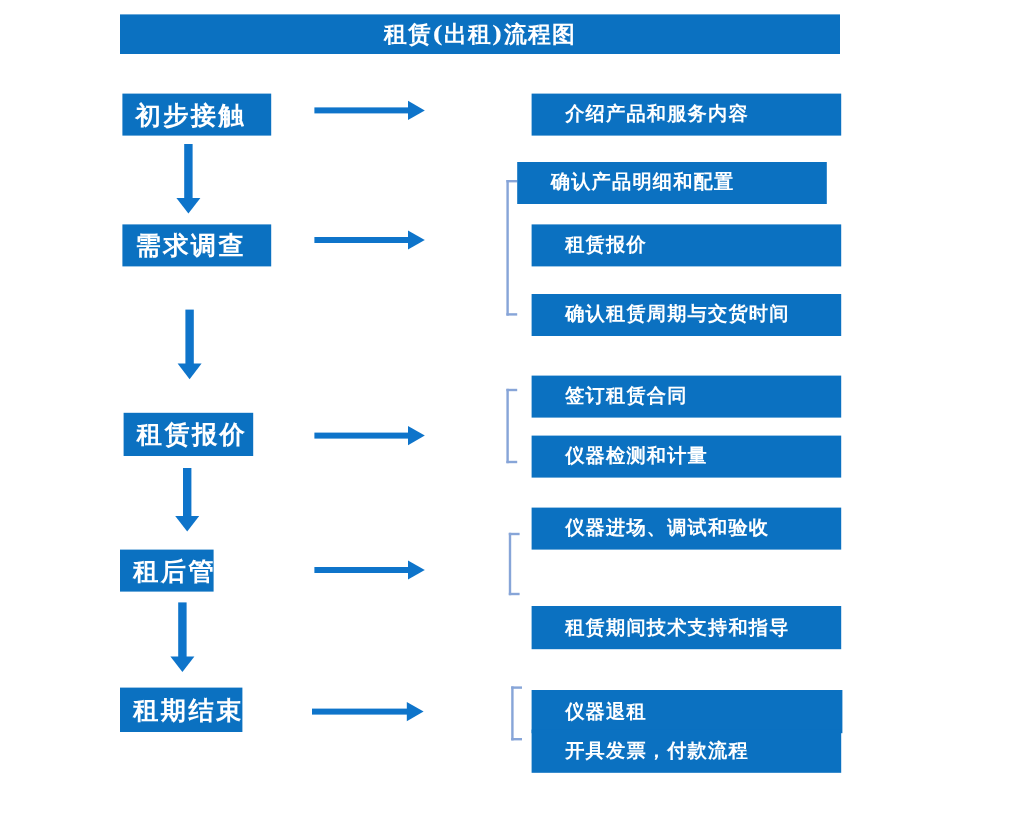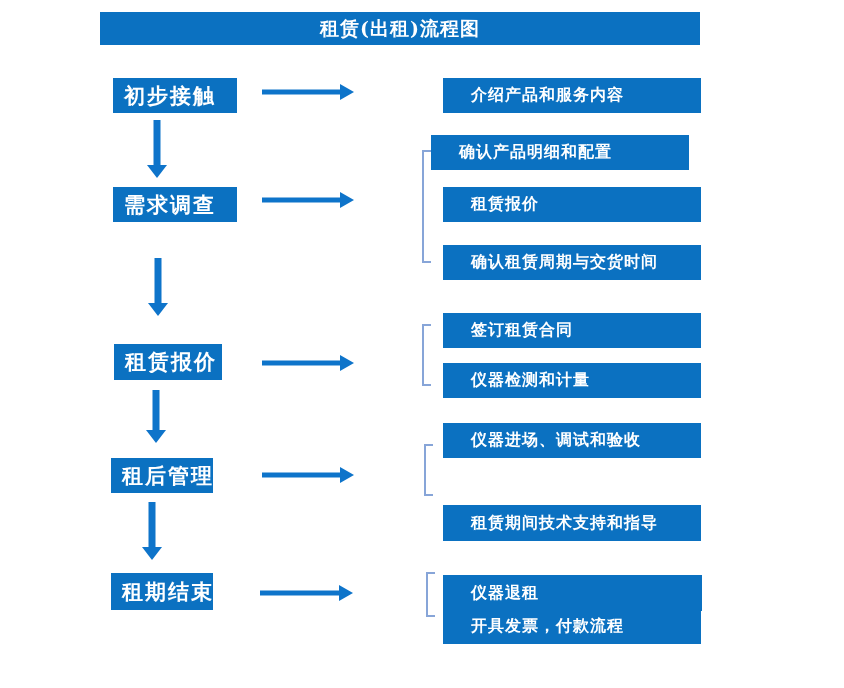--- a/index.html
+++ b/index.html
@@ -17,21 +17,20 @@
   .title-bar{
     position:absolute;left:100px;top:12px;width:600px;height:33px;
     background:var(--box-blue);color:#ffffff;font-weight:bold;font-size:19px;
     display:flex;align-items:center;justify-content:center;letter-spacing:1px;
   }
   .stage-box{
     position:absolute;background:var(--box-blue);color:#ffffff;
     font-weight:bold;font-size:21px;letter-spacing:2px;
     display:flex;align-items:center;padding-left:11px;box-sizing:border-box;
     white-space:nowrap;
-    margin-left:11px;
   }
   .detail-box{
     position:absolute;background:var(--box-blue);color:#ffffff;
     font-weight:bold;font-size:16px;letter-spacing:1px;
     display:flex;align-items:center;padding-left:28px;box-sizing:border-box;
     white-space:nowrap;width:258px;height:35px;
   }
   .arrow-right{position:absolute;}
   .arrow-right .shaft{
     position:absolute;left:0;top:50%;transform:translateY(-50%);
@@ -62,21 +61,21 @@
 </head>
 <body>
 
 <div class="canvas">
 
   <div class="title-bar">租赁(出租)流程图</div>
 
   <div class="stage-box" style="left:102px;top:78px;width:124px;height:35px;">初步接触</div>
   <div class="stage-box" style="left:102px;top:187px;width:124px;height:35px;">需求调查</div>
   <div class="stage-box" style="left:103px;top:344px;width:108px;height:36px;">租赁报价</div>
-  <div class="stage-box" style="left:100px;top:458px;width:102px;height:35px;">租后管理</div>
+  <div class="stage-box" style="left:100px;top:458px;width:78px;height:35px;">租后管理</div>
   <div class="stage-box" style="left:100px;top:573px;width:102px;height:37px;">租期结束</div>
 
   <div class="arrow-down" style="left:147px;top:120px;width:20px;height:58px;">
       <span class="shaft"></span>
       <span class="head"></span>
     </div>
   <div class="arrow-down" style="left:148px;top:258px;width:20px;height:58px;">
       <span class="shaft"></span>
       <span class="head"></span>
     </div>

